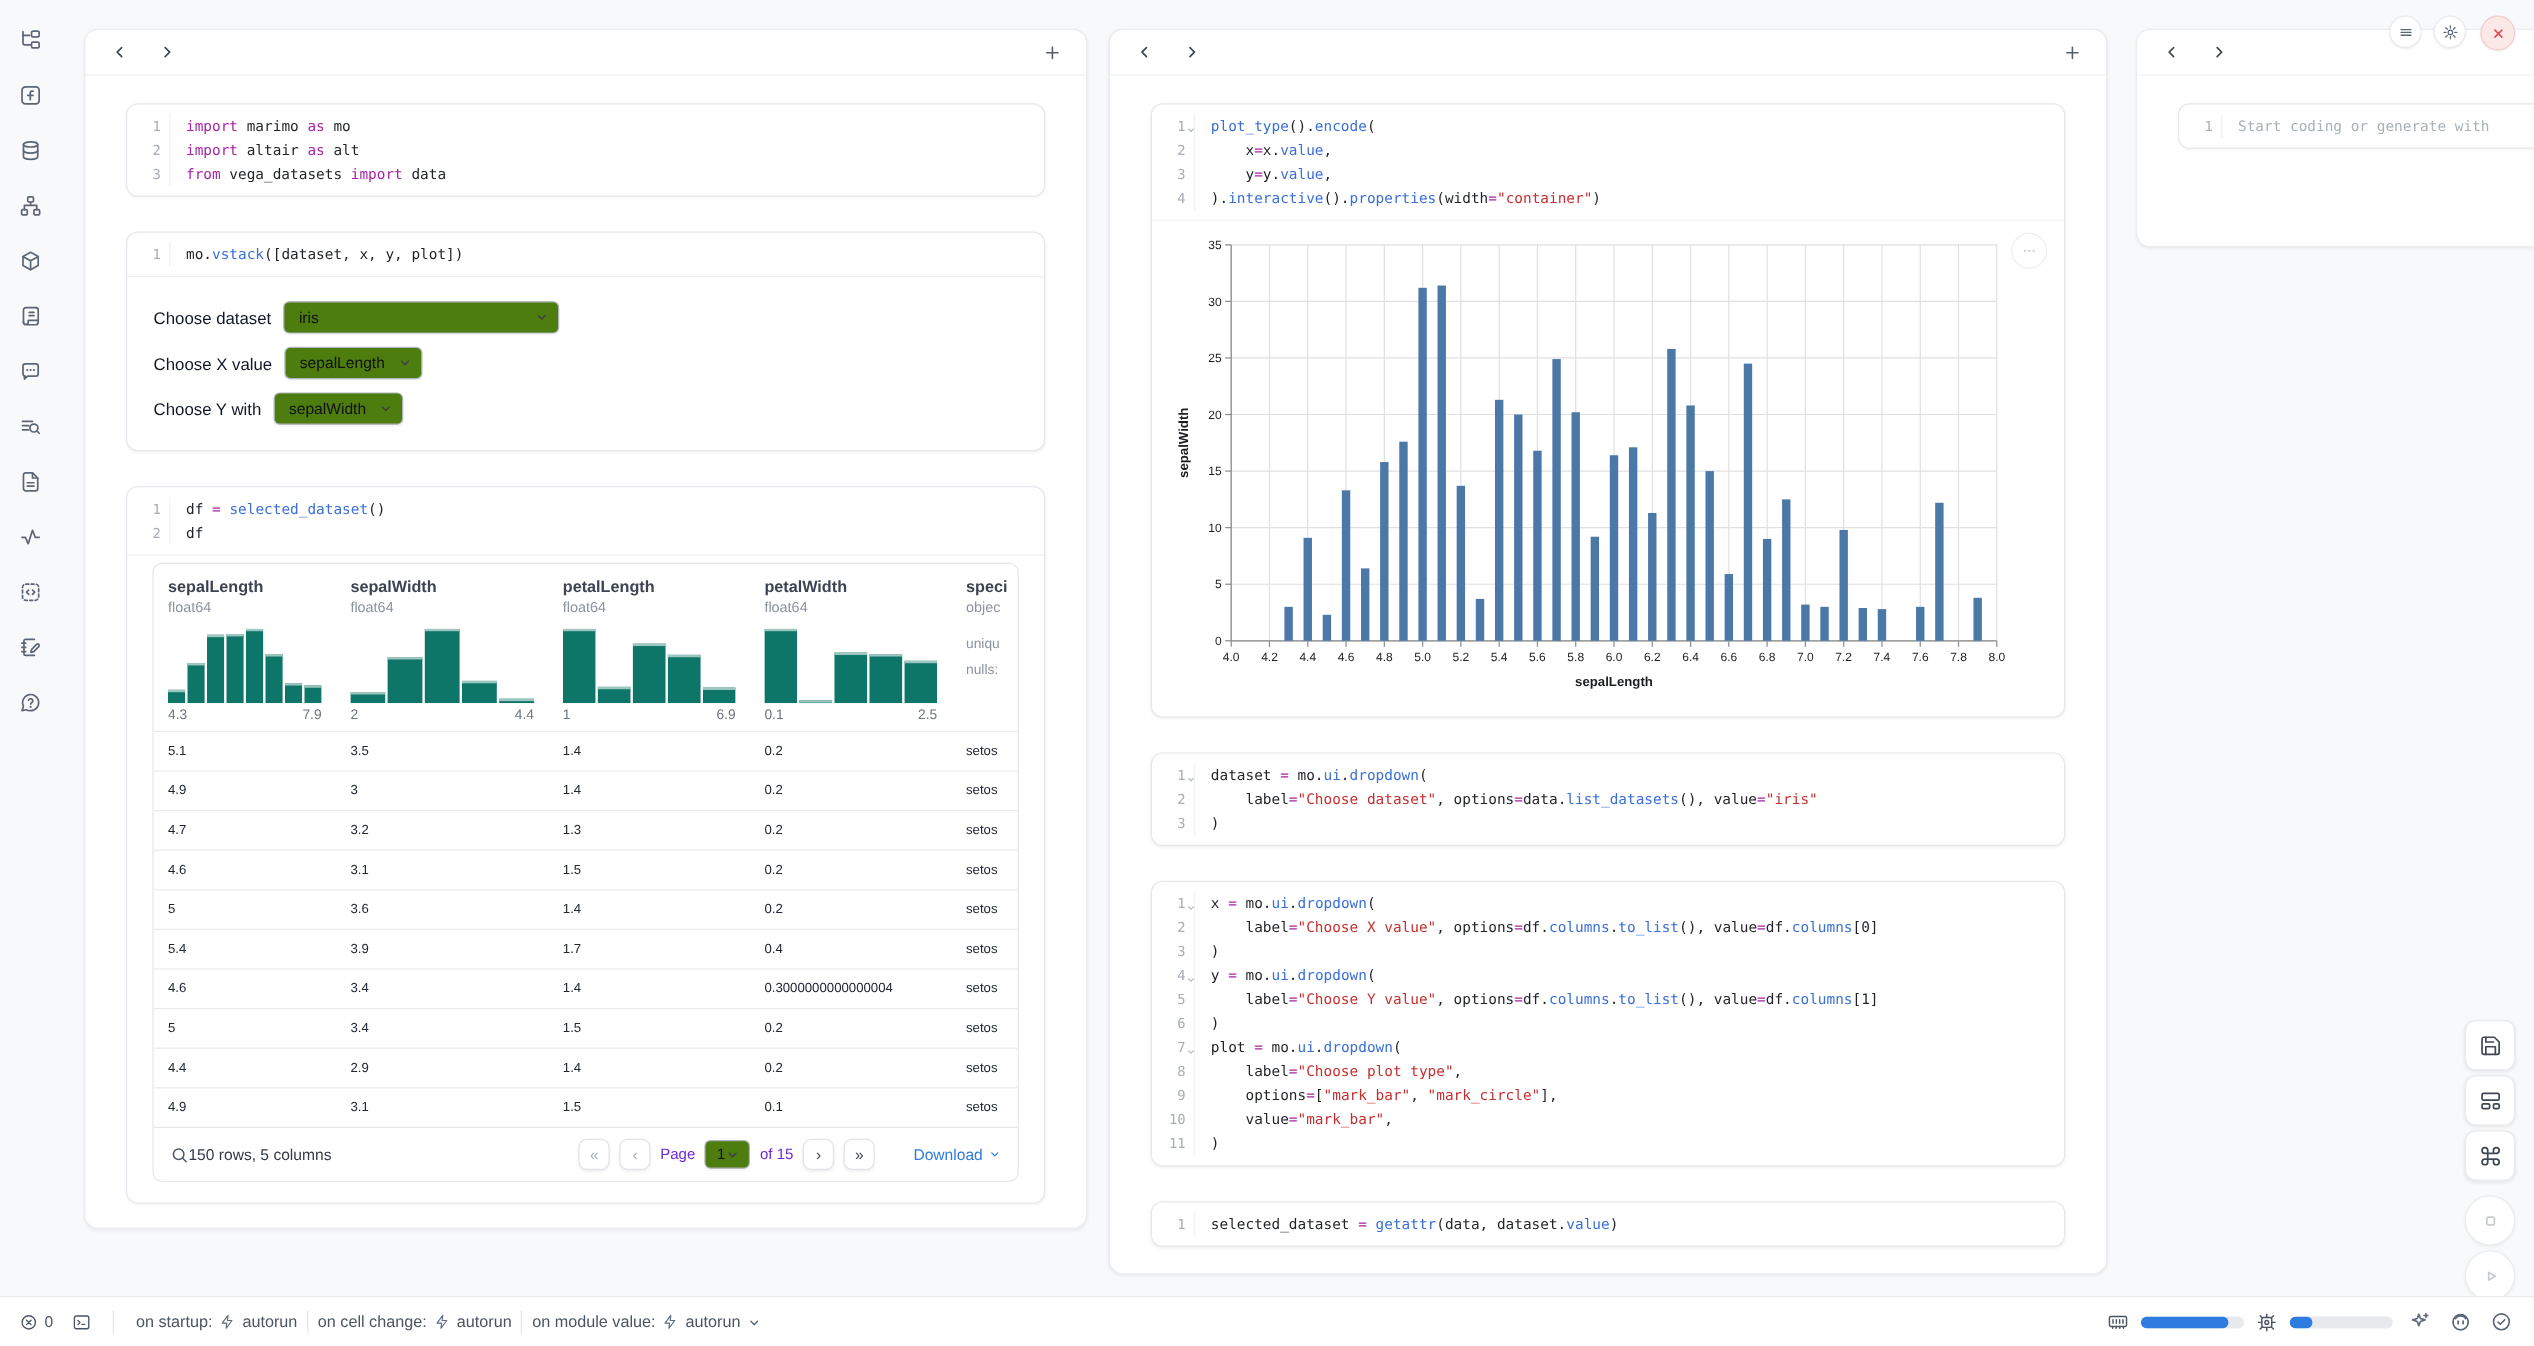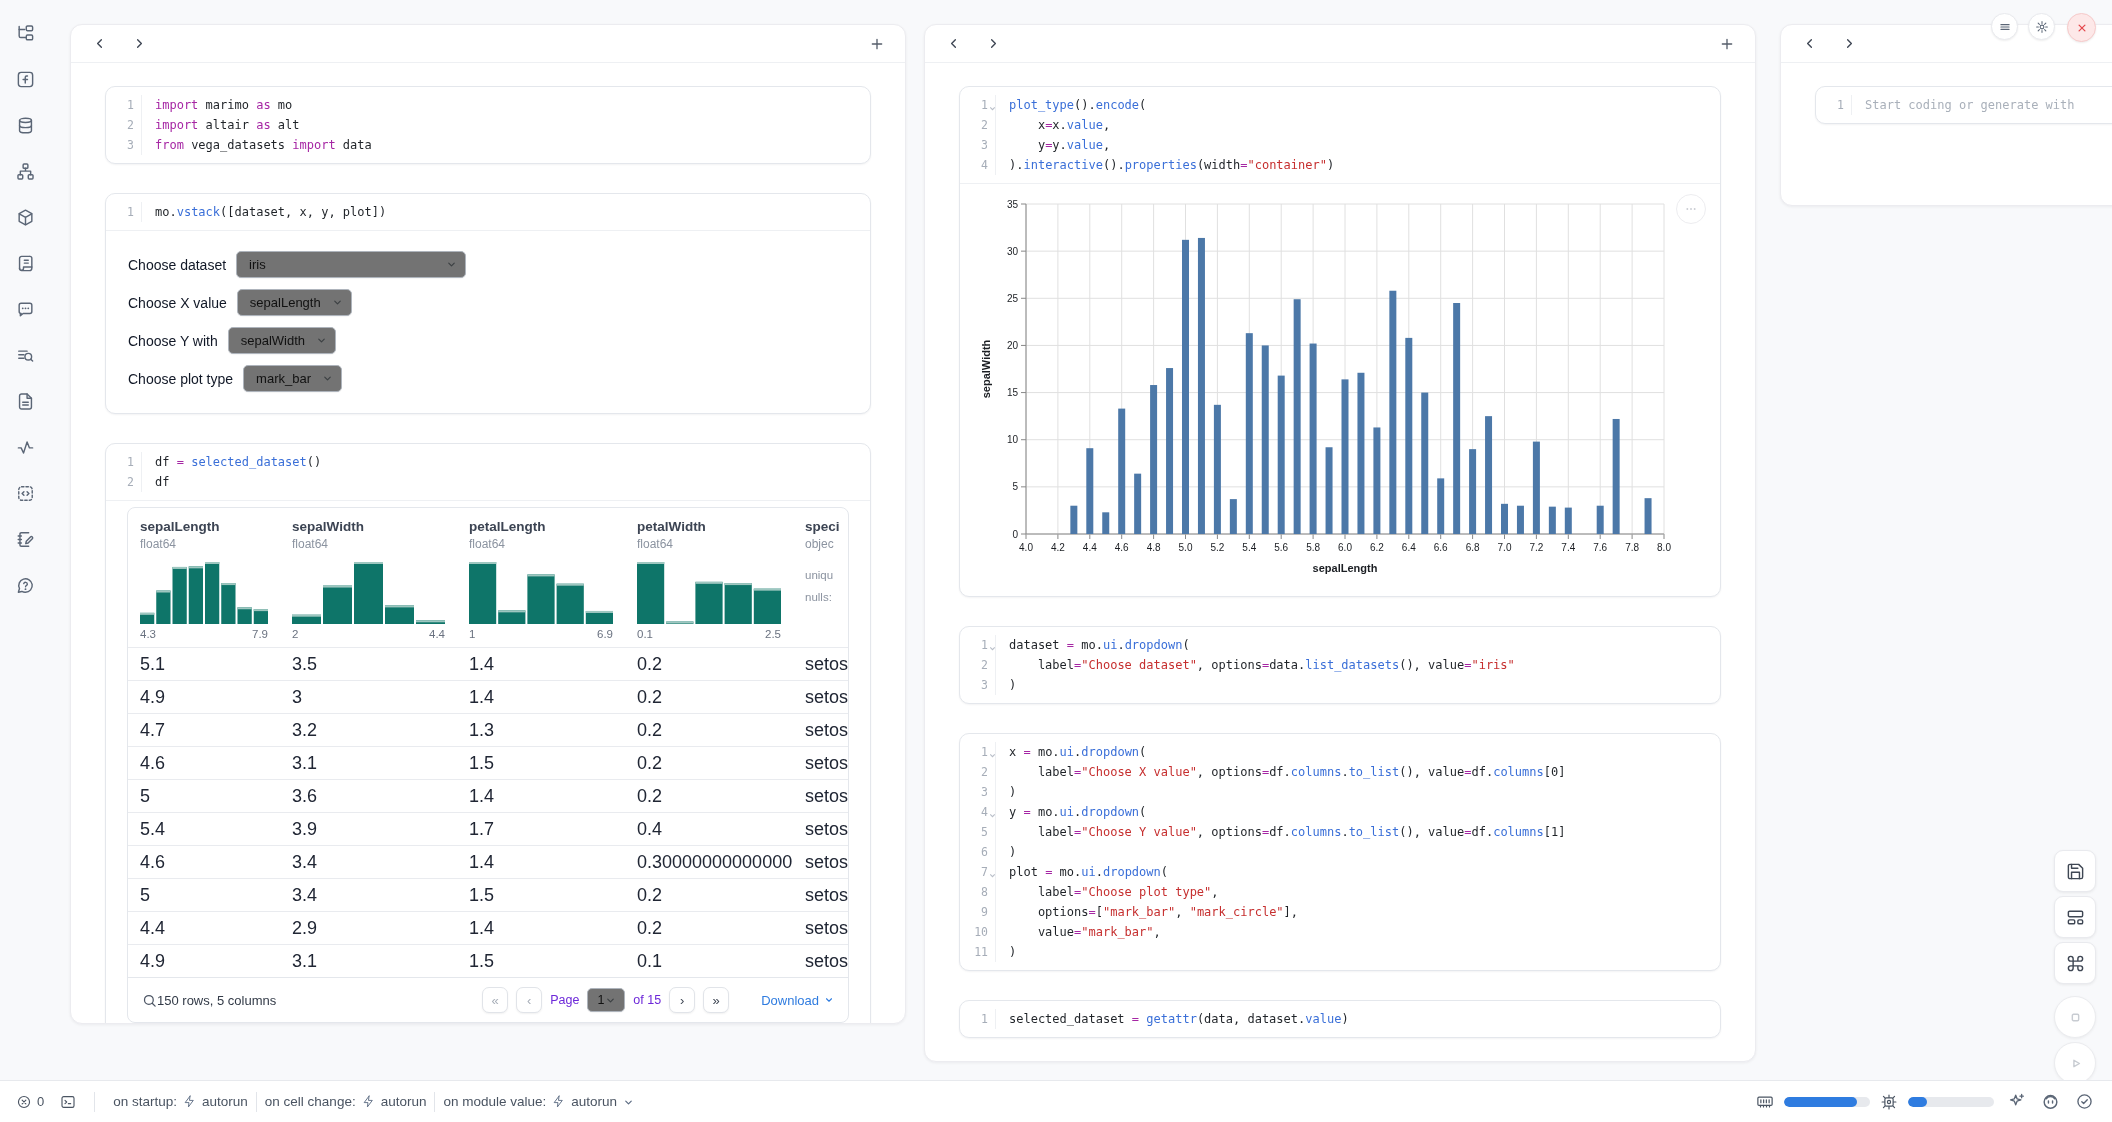--- a/index.html
+++ b/index.html
@@ -42,37 +42,37 @@
   .k { color:#a626a4; } .s { color:#c62f2f; } .f { color:#3a6fd8; }
   .ph { color:#a9b0ba; }
   .ph .gen { text-underline-offset:3px; }
   .out { border-top:1px solid #eef0f3; }
 
   
   .ddwrap { padding:15px 22px 21px; }
   .ddrow { display:flex; align-items:center; gap:10px; margin-top:11px; }
   .ddrow:first-child { margin-top:5px; }
   .ddlabel { font-size:14px; color:#111827; }
-  .select { height:27px; border:1px solid #aeb4bc; border-radius:5px; background:#737373;
+  .select { height:27px; border:1px solid #aeb4bc; border-radius:5px; background:#4d7c0f;
             display:inline-flex; align-items:center; padding:0 30px 0 12px; font-size:13px; color:#111;
             position:relative; box-shadow:0 1px 1px rgba(0,0,0,.04); cursor:pointer; }
   .select svg { position:absolute; right:8px; width:11px; height:11px; color:#3c4043; }
   .select.wide { width:230px; }
 
   
   .tbl { margin:6px 21px 17px; border:1px solid #e4e7ec; border-radius:8px; overflow:hidden; }
   .thead { display:flex; padding:11px 0 7px; }
   .tc0{width:152px;} .tc1{width:177px;} .tc2{width:168px;} .tc3{width:168px;} .tc4{flex:1;min-width:0;}
   .th { padding-left:12px; padding-right:8px; overflow:hidden; }
   .th .nm { font-weight:700; color:#3c4453; font-size:13.5px; white-space:nowrap; }
   .th .tp { color:#8b93a0; font-size:12px; margin-top:3px; white-space:nowrap; }
   .th .xtra { color:#8b93a0; font-size:11.5px; margin-top:14px; line-height:1.9; white-space:nowrap; }
   .hist { margin-top:11px; display:block; }
   .mm { display:flex; justify-content:space-between; color:#6a7280; font-size:11.5px; margin-top:4px; padding-right:4px; }
-  .trow { display:flex; border-top:1px solid #e9ebef; height:33px; align-items:center; color:#202634; font-size:18px; }
+  .trow { display:flex; border-top:1px solid #e9ebef; height:33px; align-items:center; color:#202634; font-size:11px; }
   .td { padding-left:12px; overflow:hidden; white-space:nowrap; }
   .tfoot { display:flex; align-items:center; border-top:1px solid #e4e7ec; height:45px; padding:0 14px; }
   .tfoot .cnt { font-size:13px; color:#323a47; margin-left:0; }
   .searchic { color:#4c5564; width:15px; height:15px; }
   .pager { margin-left:auto; display:flex; align-items:center; gap:8px; }
   .pgbtn { width:26px; height:26px; border:1px solid #e1e4e9; border-radius:7px; background:#fff;
            box-shadow:0 1px 2px rgba(0,0,0,.06); display:flex; align-items:center; justify-content:center;
            font-size:13px; color:#3f4754; cursor:pointer; }
   .pgbtn.dim { color:#a7aeb8; }
   .pglabel { font-size:12.5px; color:#6d28d9; }
@@ -277,29 +277,20 @@
                   <span>sepalLength</span>
                   <svg viewBox="0 0 24 24" fill="none" stroke="currentColor" stroke-width="2.6" stroke-linecap="round" stroke-linejoin="round">
                     <path d="M6 9l6 6 6-6"></path>
                   </svg>
                 </span>
               </div>
               <div class="ddrow">
                 <span class="ddlabel">Choose Y with</span>
                 <span class="select">
                   <span>sepalWidth</span>
-                  <svg viewBox="0 0 24 24" fill="none" stroke="currentColor" stroke-width="2.6" stroke-linecap="round" stroke-linejoin="round">
-                    <path d="M6 9l6 6 6-6"></path>
-                  </svg>
-                </span>
-              </div>
-              <div class="ddrow">
-                <span class="ddlabel">Choose plot type</span>
-                <span class="select">
-                  <span>mark_bar</span>
                   <svg viewBox="0 0 24 24" fill="none" stroke="currentColor" stroke-width="2.6" stroke-linecap="round" stroke-linejoin="round">
                     <path d="M6 9l6 6 6-6"></path>
                   </svg>
                 </span>
               </div>
             </div>
           </div>
         </div>
         <div class="cell">
           <div class="codewrap">

